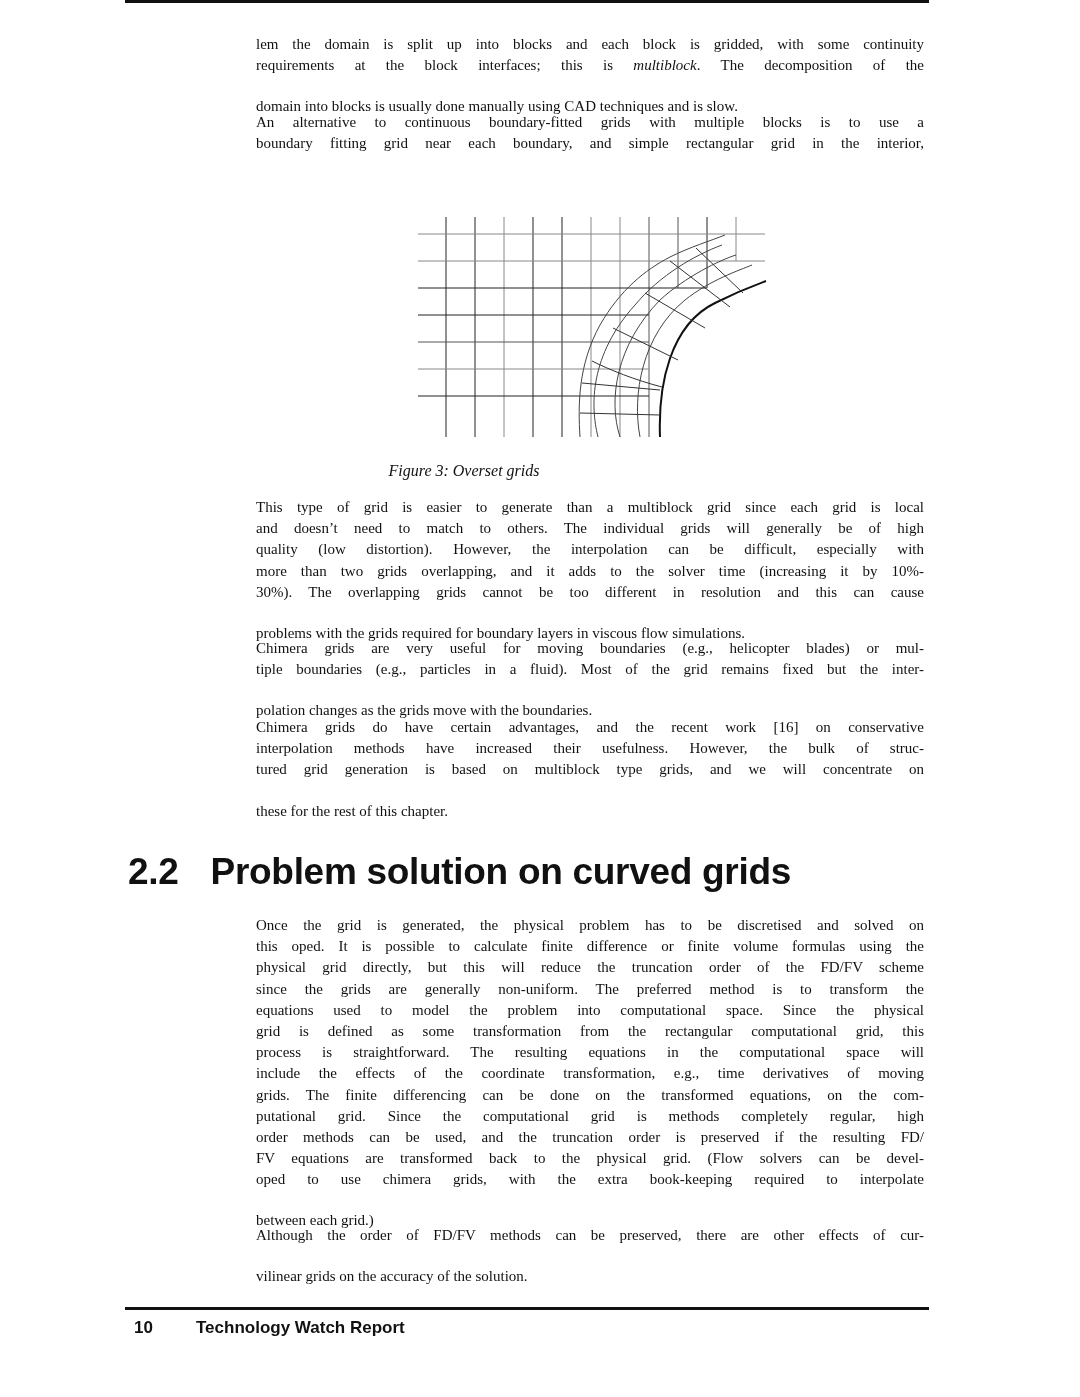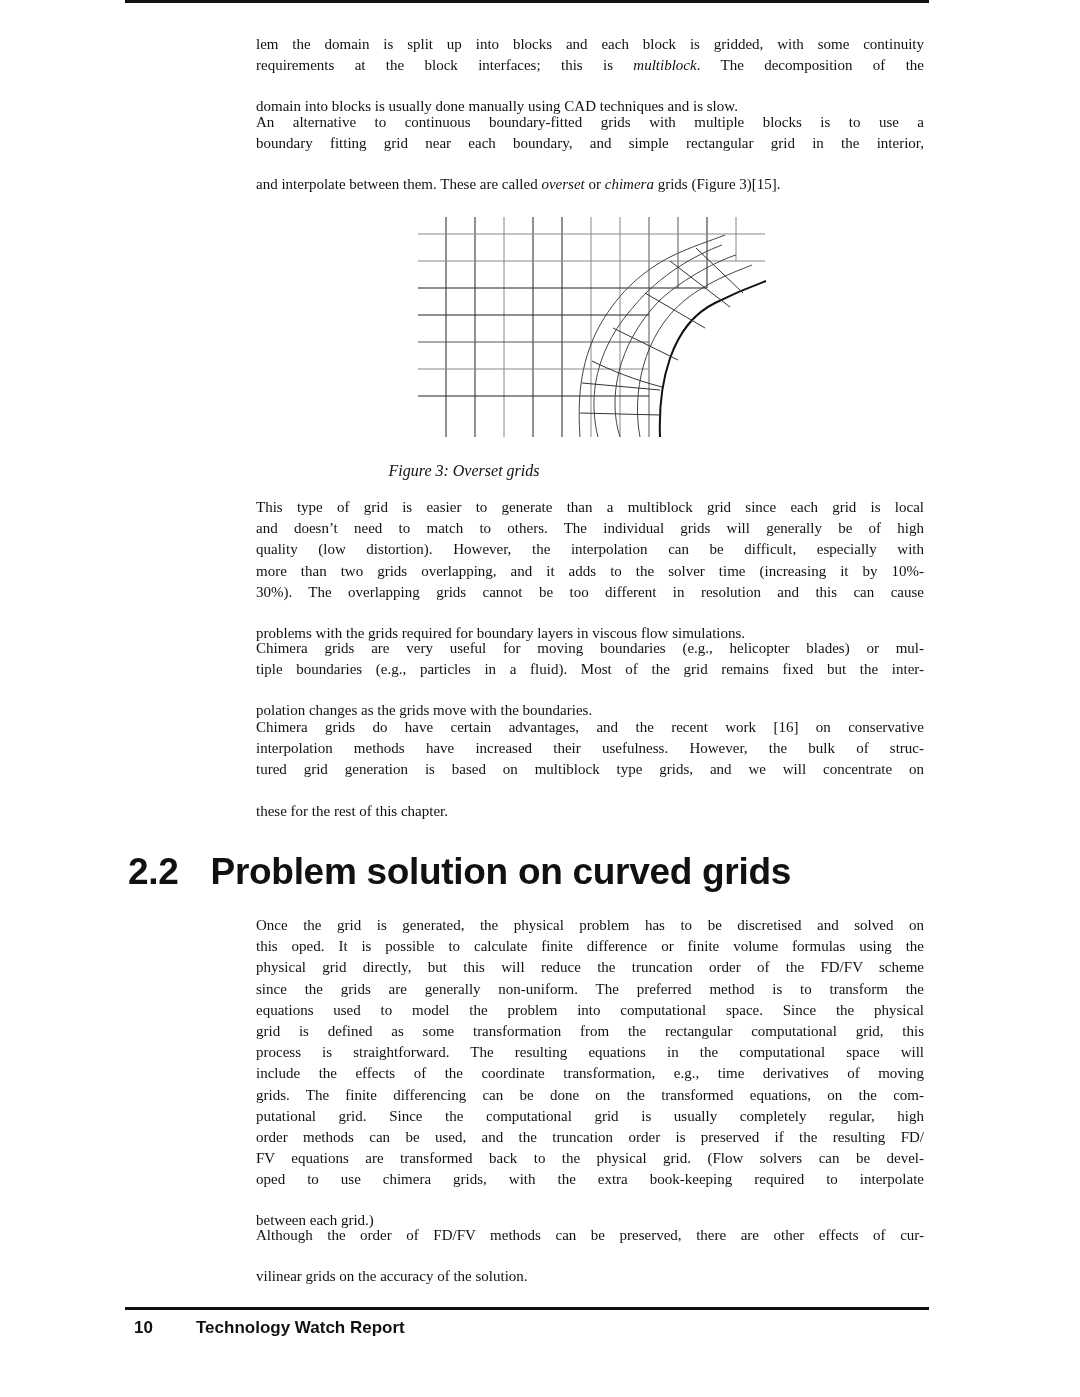--- a/index.html
+++ b/index.html
@@ -24,21 +24,20 @@
 <div class="rule-top"></div>
 
 <div class="body-text" style="top:34px">
     <span class="line">lem the domain is split up into blocks and each block is gridded, with some continuity</span>
     <span class="line">requirements at the block interfaces; this is <em>multiblock</em>. The decomposition of the</span>
     <span class="line last">domain into blocks is usually done manually using CAD techniques and is slow.</span>
   </div>
 <div class="body-text" style="top:112px">
     <span class="line">An alternative to continuous boundary-fitted grids with multiple blocks is to use a</span>
     <span class="line">boundary fitting grid near each boundary, and simple rectangular grid in the interior,</span>
-    <span class="line last">and interpolate between them. These are called <em>overset</em> or <em>chimera</em> grids (Figure 3)[15].</span>
   </div>
 
 <svg class="figure" viewBox="0 0 370 230" xmlns="http://www.w3.org/2000/svg">
   <g stroke="#222" stroke-width="1" fill="none">
 
     <line x1="36" y1="2" x2="36" y2="222" stroke="#222"></line>
     <line x1="65" y1="2" x2="65" y2="222" stroke="#222"></line>
     <line x1="94" y1="2" x2="94" y2="222" stroke="#888"></line>
     <line x1="123" y1="2" x2="123" y2="222" stroke="#222"></line>
     <line x1="152" y1="2" x2="152" y2="222" stroke="#222"></line>
@@ -102,21 +101,21 @@
 <div class="body-text" style="top:915px">
     <span class="line">Once the grid is generated, the physical problem has to be discretised and solved on</span>
     <span class="line">this oped. It is possible to calculate finite difference or finite volume formulas using the</span>
     <span class="line">physical grid directly, but this will reduce the truncation order of the FD/FV scheme</span>
     <span class="line">since the grids are generally non-uniform. The preferred method is to transform the</span>
     <span class="line">equations used to model the problem into computational space. Since the physical</span>
     <span class="line">grid is defined as some transformation from the rectangular computational grid, this</span>
     <span class="line">process is straightforward. The resulting equations in the computational space will</span>
     <span class="line">include the effects of the coordinate transformation, e.g., time derivatives of moving</span>
     <span class="line">grids. The finite differencing can be done on the transformed equations, on the com-</span>
-    <span class="line">putational grid. Since the computational grid is usually completely regular, high</span>
+    <span class="line">putational grid. Since the computational grid is methods completely regular, high</span>
     <span class="line">order methods can be used, and the truncation order is preserved if the resulting FD/</span>
     <span class="line">FV equations are transformed back to the physical grid. (Flow solvers can be devel-</span>
     <span class="line">oped to use chimera grids, with the extra book-keeping required to interpolate</span>
     <span class="line last">between each grid.)</span>
   </div>
 <div class="body-text" style="top:1225px">
     <span class="line">Although the order of FD/FV methods can be preserved, there are other effects of cur-</span>
     <span class="line last">vilinear grids on the accuracy of the solution.</span>
   </div>
 

